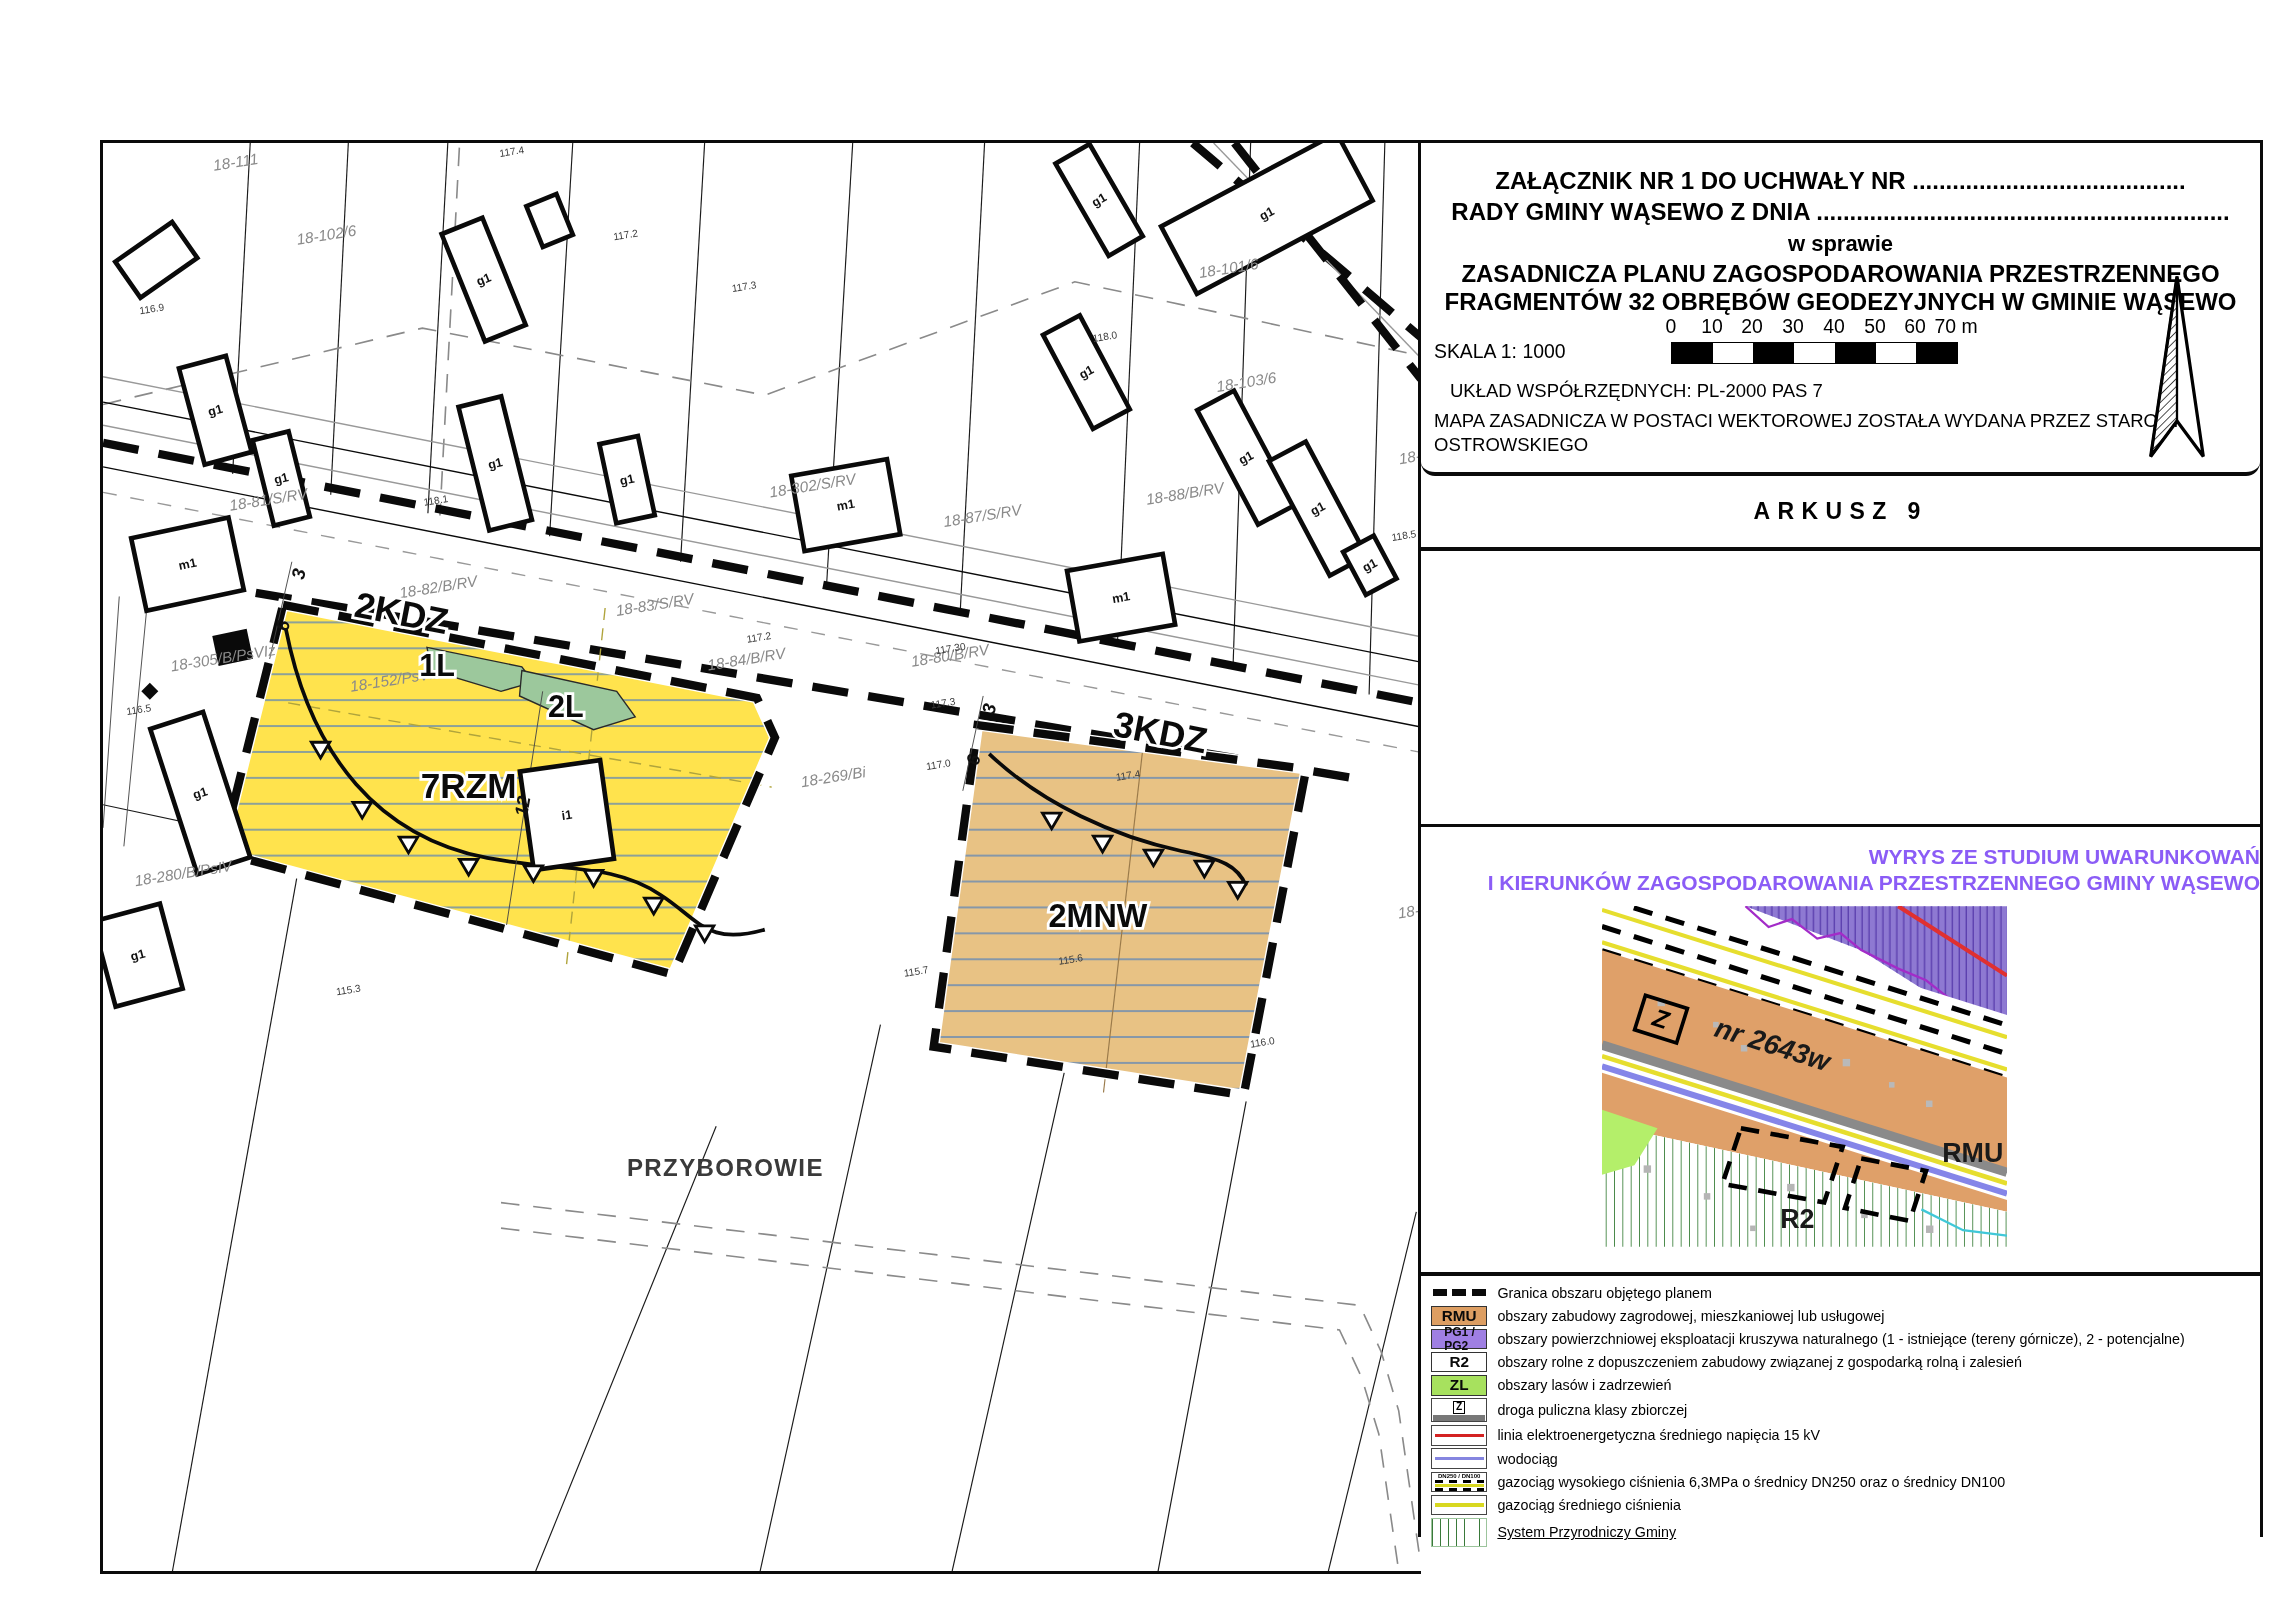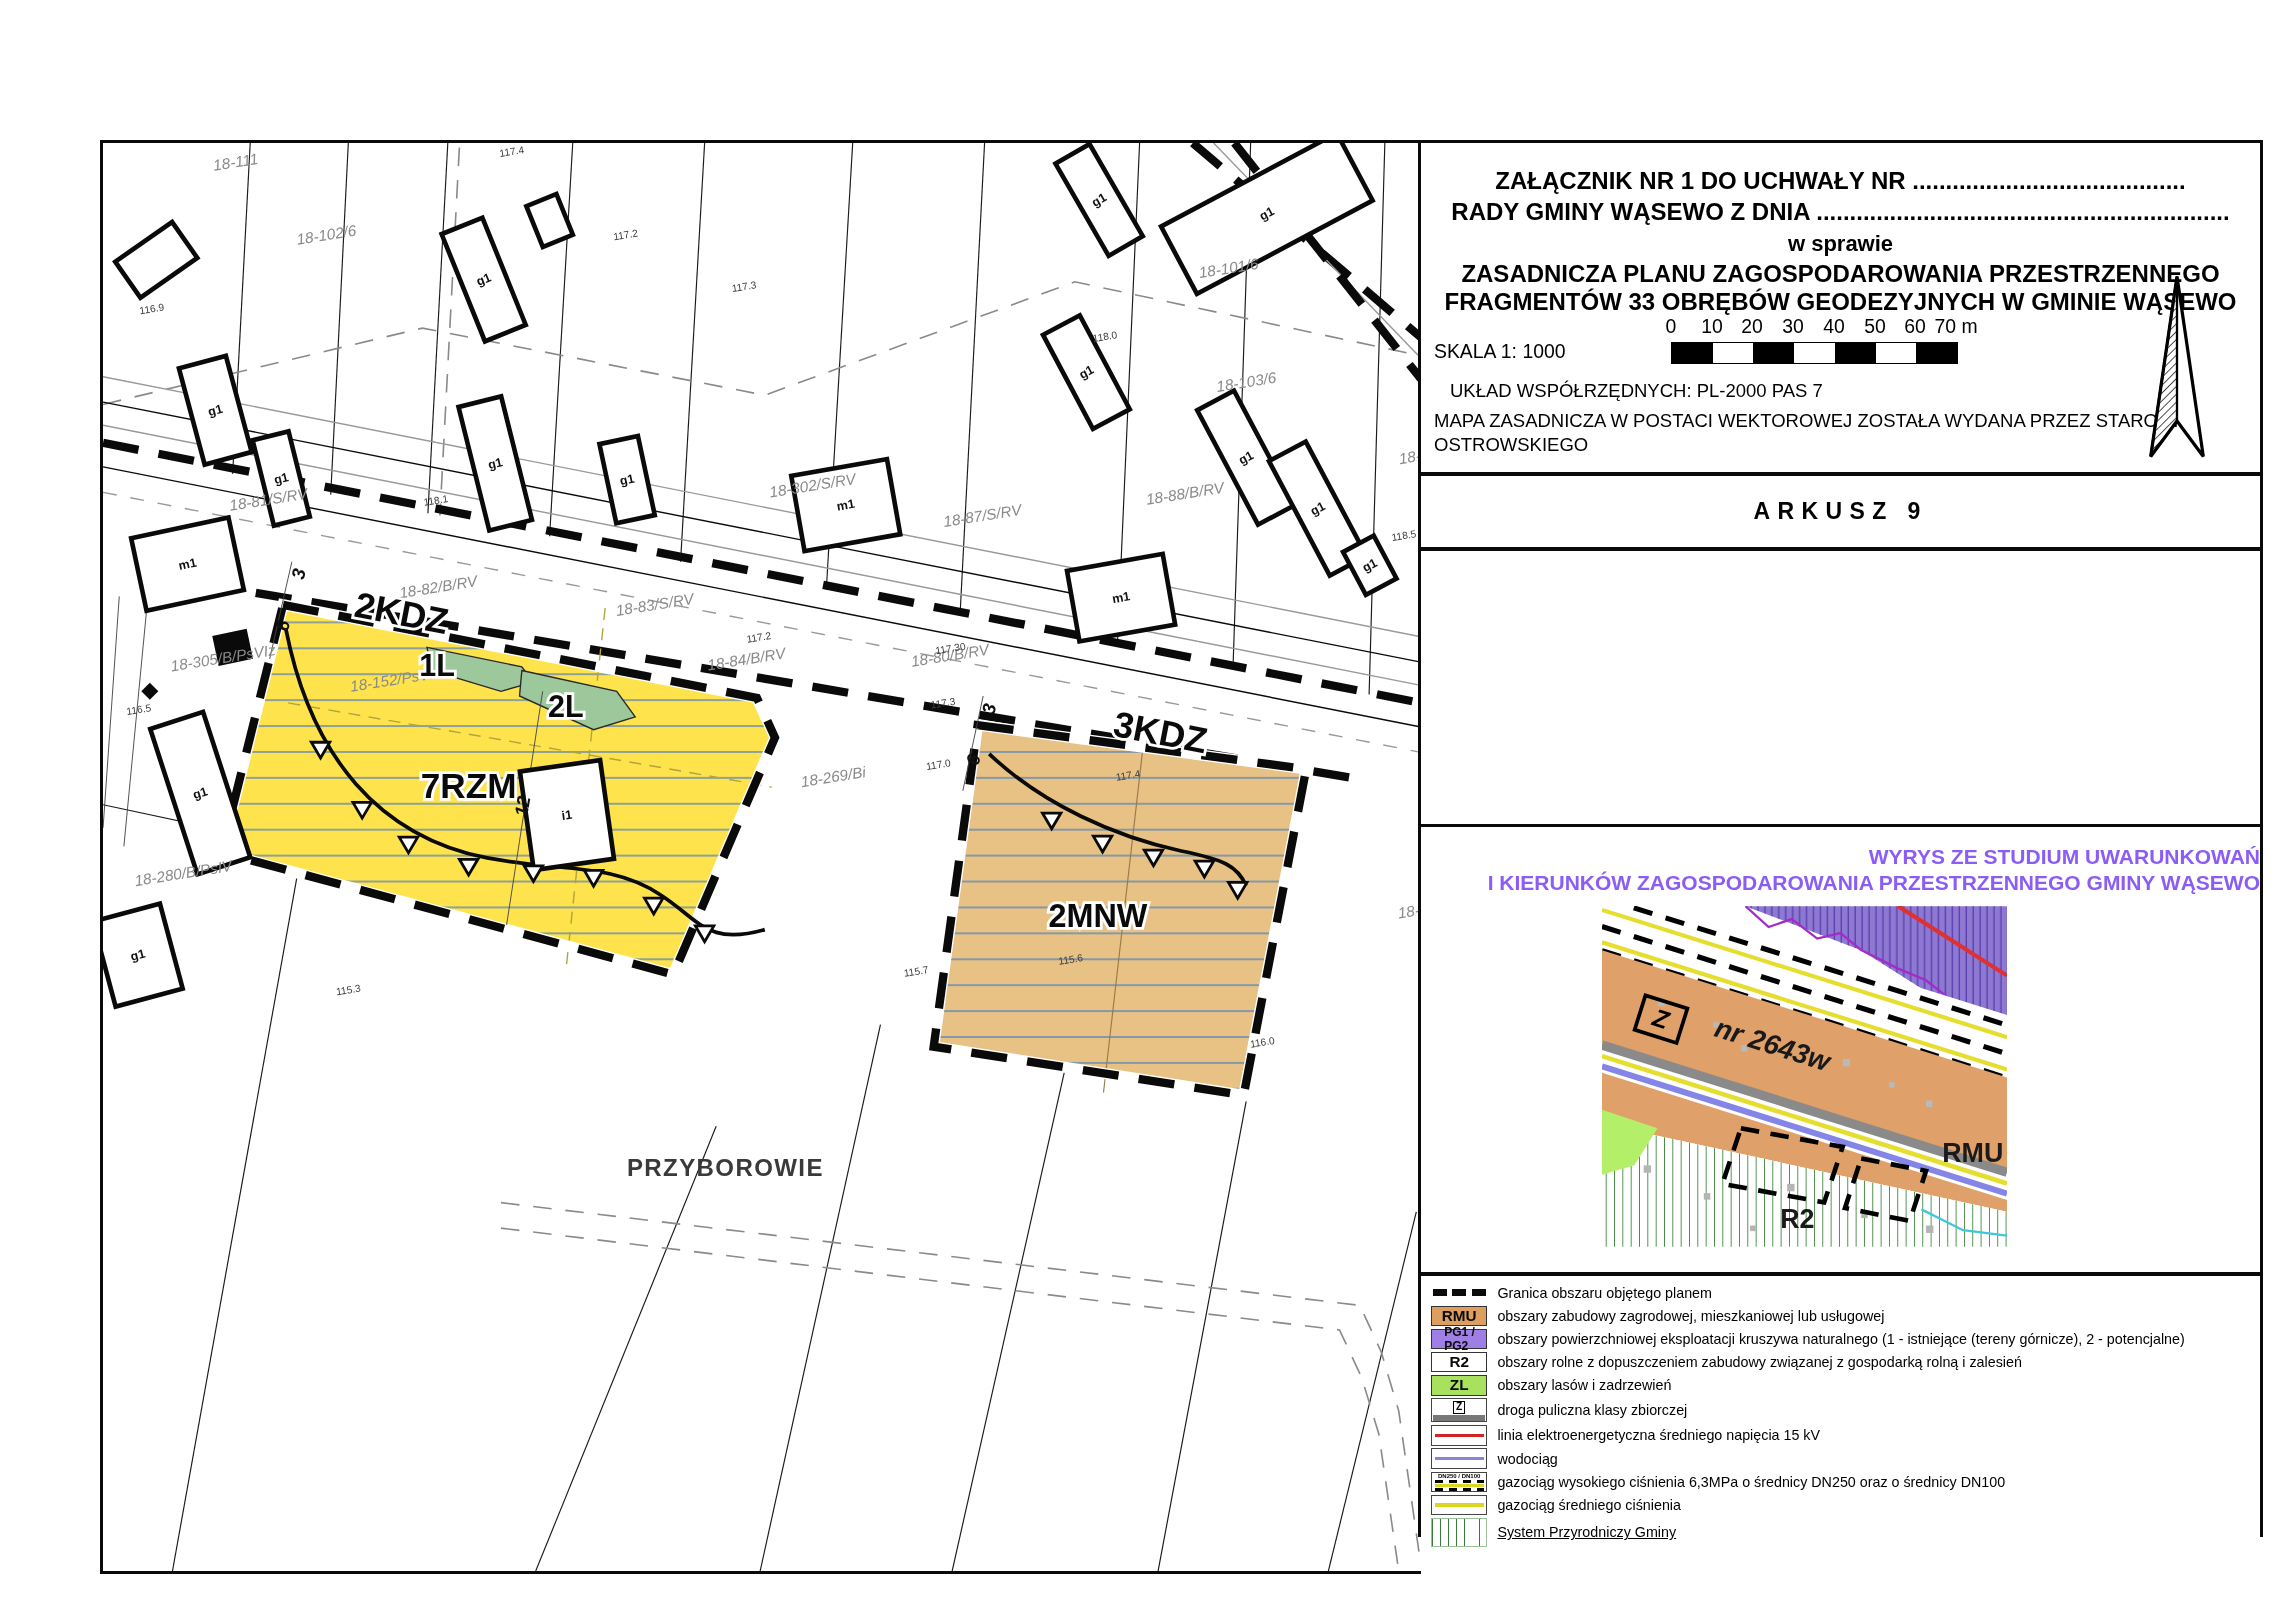--- a/index.html
+++ b/index.html
@@ -28,21 +28,21 @@
   .dim-label{font:italic bold 40px "Liberation Sans",sans-serif;fill:#111;text-anchor:middle;}
   .zone-label{font-weight:bold;fill:#0a0a0a;stroke:#fff;stroke-width:12;paint-order:stroke;
               text-anchor:middle;font-family:"Liberation Sans",sans-serif;}
   .place-label{font:bold 52px "Liberation Sans",sans-serif;fill:#3a3a3a;letter-spacing:3px;}
   .olive-dash{stroke:#b0a43c;stroke-width:3;fill:none;stroke-dasharray:26 18;}
 
   
   #panel{position:absolute;left:1418px;top:140px;width:839px;height:1391px;
          border:3.2px solid #0a0a0a;box-sizing:content-box;background:#fff;}
   .sec{position:absolute;left:0;width:839px;box-sizing:border-box;background:#fff;}
-  #sec-title{top:0;height:333px;border-bottom:4.2px solid #0a0a0a;}
+  #sec-title{top:0;height:333px;border-bottom:4.2px solid #0a0a0a;border-radius:14px;}
   #sec-arkusz{top:333px;height:75px;border-bottom:4.2px solid #0a0a0a;
               display:flex;align-items:center;justify-content:center;}
   #sec-empty{top:409px;height:276px;border-bottom:4.2px solid #0a0a0a;}
   #sec-wyrys{top:684px;height:449px;border-bottom:4.2px solid #0a0a0a;}
   #sec-legend{top:1133px;height:308px;}
 
   .t-line{position:absolute;width:100%;text-align:center;font-weight:bold;font-size:24px;color:#000;}
   #arkusz-label{font-weight:bold;font-size:23px;letter-spacing:7.4px;color:#000;}
 
   #skala{position:absolute;left:13px;top:197px;font-size:19.4px;color:#000;}
@@ -325,21 +325,21 @@
     </svg>
   </div>
 
   <div id="panel">
 
     <div class="sec" id="sec-title">
       <div class="t-line" style="top:24px">ZAŁĄCZNIK NR 1 DO UCHWAŁY NR .........................................</div>
       <div class="t-line" style="top:55px">RADY GMINY WĄSEWO Z DNIA ..............................................................</div>
       <div class="t-line" style="top:88px;font-size:22px">w sprawie</div>
       <div class="t-line" style="top:117px">ZASADNICZA PLANU ZAGOSPODAROWANIA PRZESTRZENNEGO</div>
-      <div class="t-line" style="top:145px">FRAGMENTÓW 33 OBRĘBÓW GEODEZYJNYCH W GMINIE WĄSEWO</div>
+      <div class="t-line" style="top:145px">FRAGMENTÓW 32 OBRĘBÓW GEODEZYJNYCH W GMINIE WĄSEWO</div>
 
       <div id="skala">SKALA 1: 1000</div>
       <div id="ticks">
           <span class="tick" style="left: 0px;">0</span>
           <span class="tick" style="left: 41px;">10</span>
           <span class="tick" style="left: 81px;">20</span>
           <span class="tick" style="left: 122px;">30</span>
           <span class="tick" style="left: 163px;">40</span>
           <span class="tick" style="left: 204px;">50</span>
           <span class="tick" style="left: 244px;">60</span>

